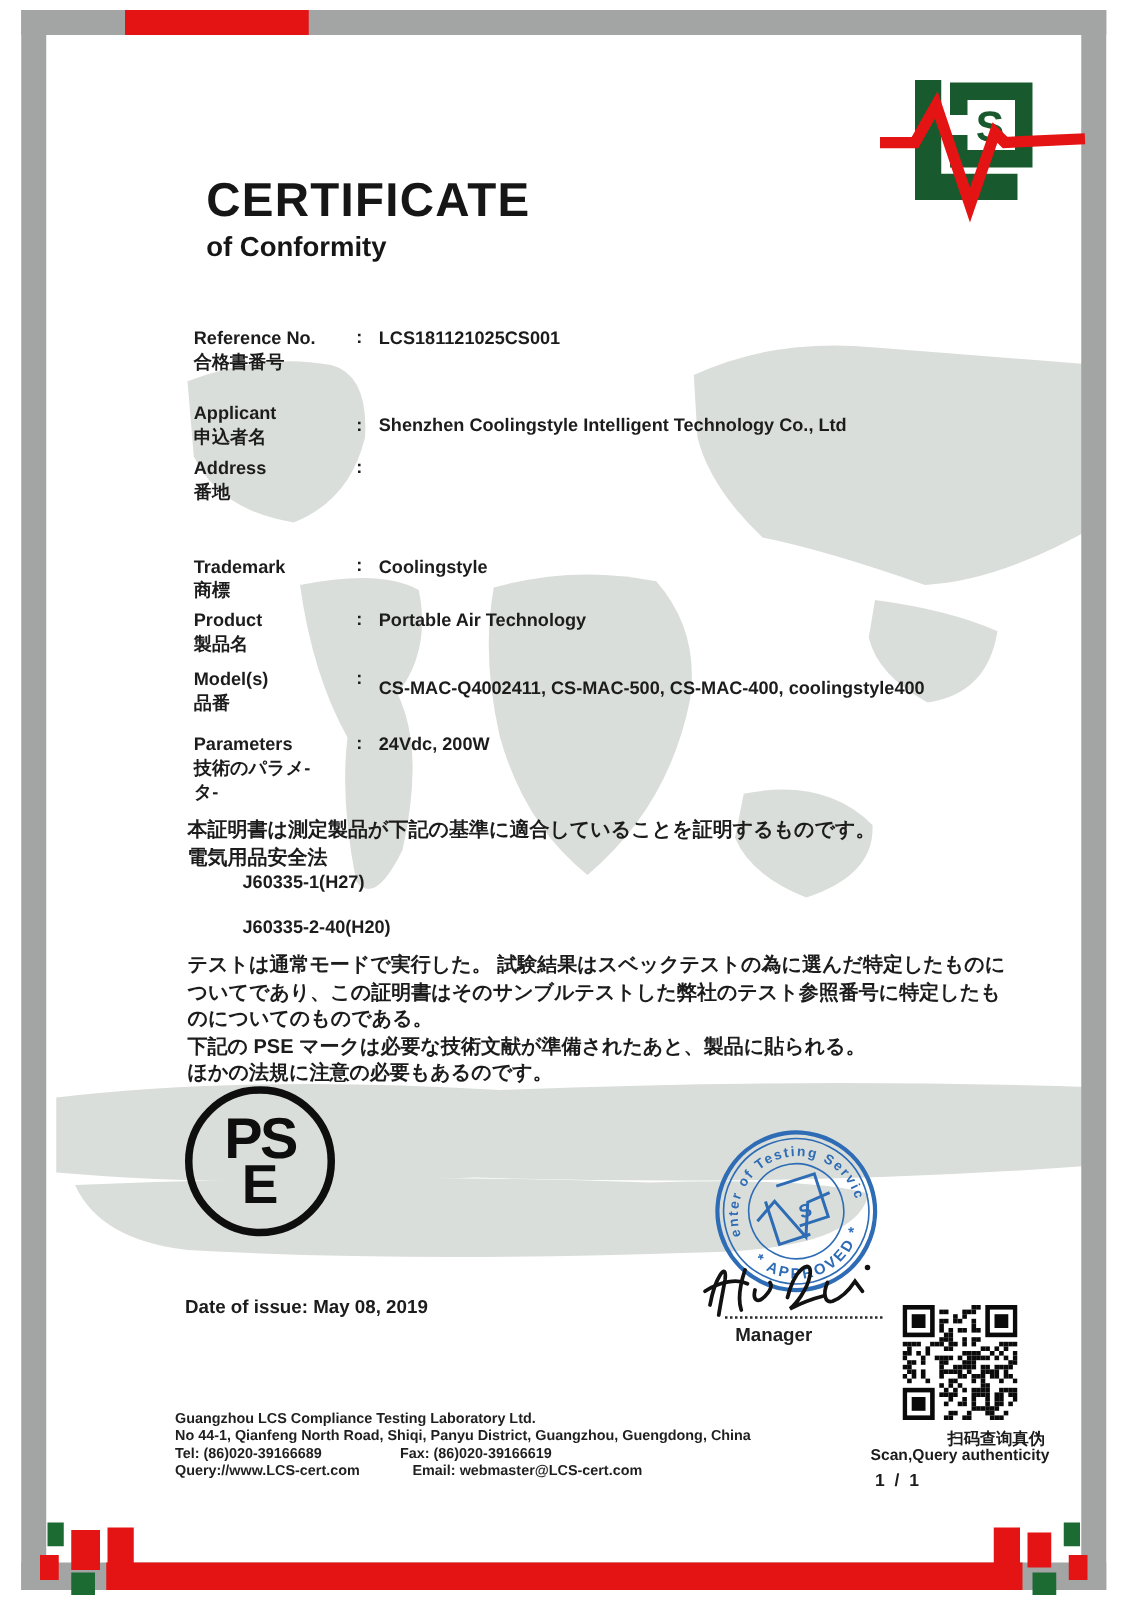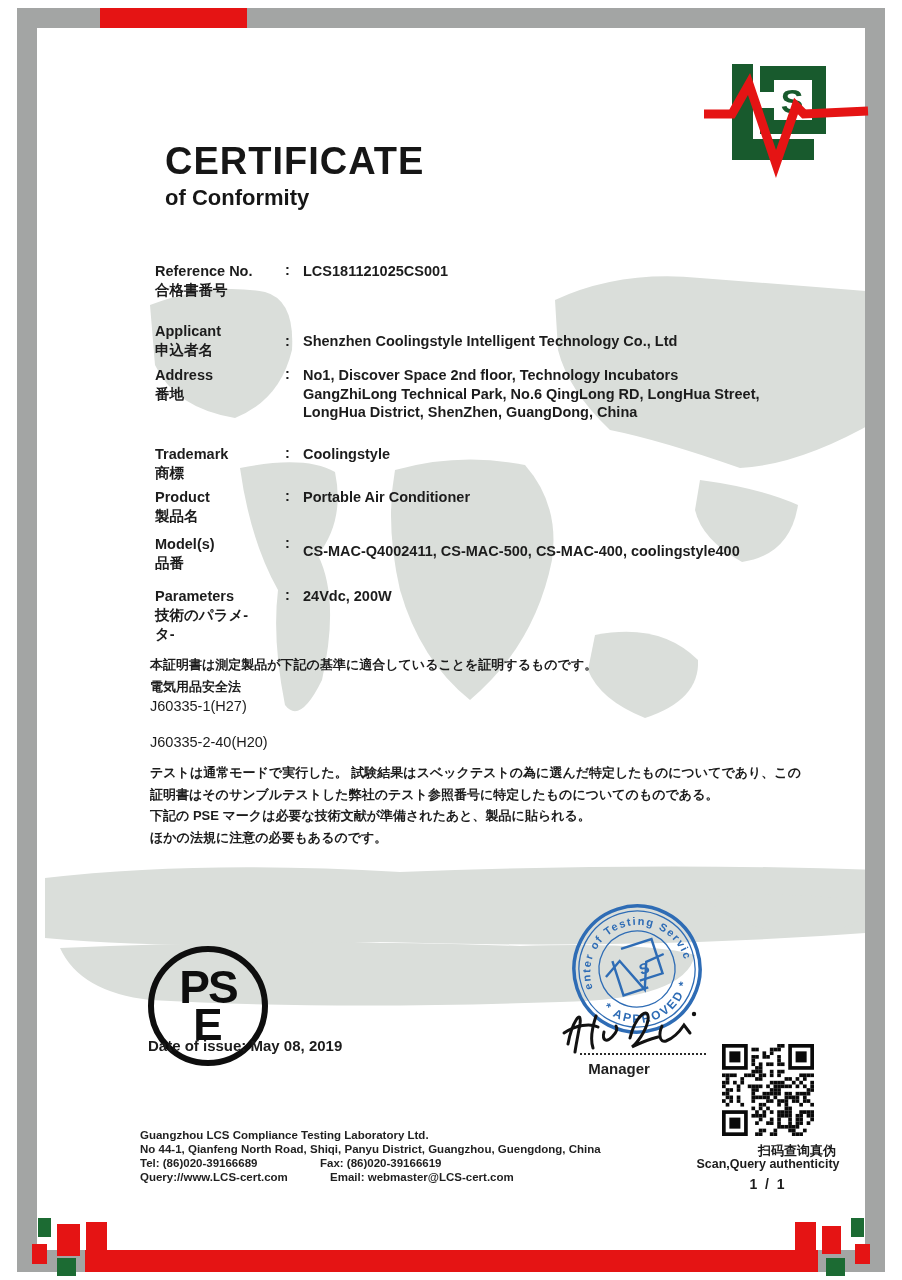--- a/index.html
+++ b/index.html
@@ -14,38 +14,38 @@
   
   .title1{font-size:38px;font-weight:700;letter-spacing:1px;color:#161616;}
   .title2{font-size:22px;font-weight:700;color:#161616;margin-top:2px;}
   
   .row{left:155px;width:660px;display:flex;align-items:flex-start;}
   .flabel{width:130px;font-size:14.5px;font-weight:700;line-height:19px;}
   .flabel .ja{font-weight:700;white-space:pre-line;}
   .fcolon{width:18px;font-size:14.5px;font-weight:700;}
   .fvalue{flex:1;font-size:14.5px;font-weight:700;line-height:18.5px;white-space:pre-line;}
   
-  .jp{font-size:13px;font-weight:600;line-height:21.5px;white-space:pre-line;}
-  .std{font-size:14.5px;font-weight:400;}
+  .jp{font-size:16px;font-weight:600;line-height:21.5px;white-space:pre-line;}
+  .std{font-size:14.5px;font-weight:700;margin-left:44px;}
   
   .pse{width:108px;height:108px;border:6px solid #0e0e0e;border-radius:50%;
        display:flex;flex-direction:column;align-items:center;justify-content:center;}
   .pse .ps{font-size:46px;font-weight:800;letter-spacing:-2px;line-height:38px;color:#0e0e0e;}
   .pse .e{font-size:44px;font-weight:800;line-height:38px;color:#0e0e0e;}
   
   .dotline{border-top:2.5px dotted #2a2a2a;}
   .manager{font-size:15px;font-weight:600;color:#1f1f1f;}
   
   .dateline{font-size:15px;font-weight:700;}
   
   .foot{font-size:11.5px;font-weight:600;line-height:14px;color:#1f1f1f;}
   
   .qrcap-zh{font-size:13px;font-weight:700;text-align:right;}
   .qrcap-en{font-size:12.5px;font-weight:700;text-align:center;}
-  .qrpage{font-size:14px;font-weight:700;text-align:center;letter-spacing:2px;}
+  .qrpage{font-size:14px;font-weight:700;text-align:left;letter-spacing:2px;}
 </style>
 </head>
 <body>
 
 <svg class="abs" style="left:0;top:0;" width="902" height="1280" viewBox="0 0 902 1280">
   <g fill="#dadeda">
     <path d="M150,305 Q210,282 265,292 Q295,300 292,350 Q280,400 235,418 Q175,408 155,365 Z"></path>
     <path d="M555,300 Q620,270 700,278 Q790,285 878,292 L878,420 Q800,465 740,468 Q660,440 610,430 Q568,390 558,350 Z"></path>
     <path d="M700,480 Q760,488 798,505 Q790,555 742,562 Q702,540 695,510 Z"></path>
     <path d="M395,470 Q460,452 525,465 Q560,505 552,560 Q535,645 470,700 Q420,660 400,590 Q385,525 395,470 Z"></path>
@@ -106,39 +106,36 @@
     </div>
   <div class="fcolon">:</div>
   <div class="fvalue">Shenzhen Coolingstyle Intelligent Technology Co., Ltd</div>
 </div>
 <div class="abs row" style="top:366px;">
   <div class="flabel">
       <div>Address</div>
       <div class="ja">番地</div>
     </div>
   <div class="fcolon">:</div>
-  <div class="fvalue">No1, Discover Space 2nd floor, Technology Incubators
-GangZhiLong Technical Park, No.6 QingLong RD, LongHua Street,
-LongHua District, ShenZhen, GuangDong, China</div>
 </div>
 <div class="abs row" style="top:445px;">
   <div class="flabel">
       <div>Trademark</div>
       <div class="ja">商標</div>
     </div>
   <div class="fcolon">:</div>
   <div class="fvalue">Coolingstyle</div>
 </div>
 <div class="abs row" style="top:488px;">
   <div class="flabel">
       <div>Product</div>
       <div class="ja">製品名</div>
     </div>
   <div class="fcolon">:</div>
-  <div class="fvalue">Portable Air Conditioner</div>
+  <div class="fvalue">Portable Air Technology</div>
 </div>
 <div class="abs row" style="top:535px;">
   <div class="flabel">
       <div>Model(s)</div>
       <div class="ja">品番</div>
     </div>
   <div class="fcolon">:</div>
   <div class="fvalue" style="padding-top:7px;">CS-MAC-Q4002411, CS-MAC-500, CS-MAC-400, coolingstyle400</div>
 </div>
 <div class="abs row" style="top:587px;">
@@ -152,21 +149,21 @@
 </div>
 
 <div class="abs jp" style="left:150px;top:654px;width:650px;">本証明書は測定製品が下記の基準に適合していることを証明するものです。
 電気用品安全法</div>
 <div class="abs std" style="left:150px;top:698px;">J60335-1(H27)</div>
 <div class="abs std" style="left:150px;top:734px;">J60335-2-40(H20)</div>
 <div class="abs jp" style="left:150px;top:762px;width:660px;">テストは通常モードで実行した。 試験結果はスベックテストの為に選んだ特定したものについてであり、この証明書はそのサンブルテストした弊社のテスト参照番号に特定したものについてのものである。
 下記の PSE マークは必要な技術文献が準備されたあと、製品に貼られる。
 ほかの法規に注意の必要もあるのです。</div>
 
-<div class="abs pse" style="left:148px;top:946px;text-align:center;">
+<div class="abs pse" style="left:148px;top:869px;text-align:center;">
   <span class="ps">PS</span>
   <span class="e">E</span>
 </div>
 
 <svg class="abs" style="left:556px;top:888px;" width="162" height="162" viewBox="-81 -81 162 162">
   <g transform="rotate(-18)" fill="none" stroke="#2e6cb5">
     <circle r="63" stroke-width="3.5"></circle>
     <circle r="58" stroke-width="1.3"></circle>
     <circle r="38" stroke-width="1.3"></circle>
     <path id="arcTop" d="M -48,4 A 48,48 0 0 1 48,4" stroke="none"></path>

